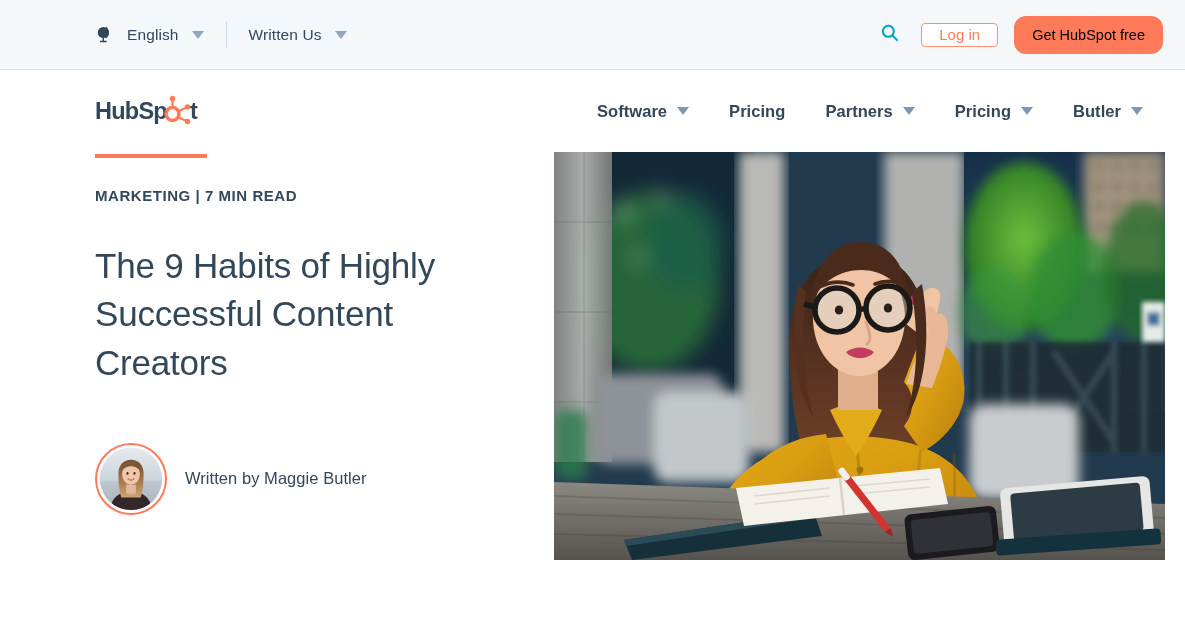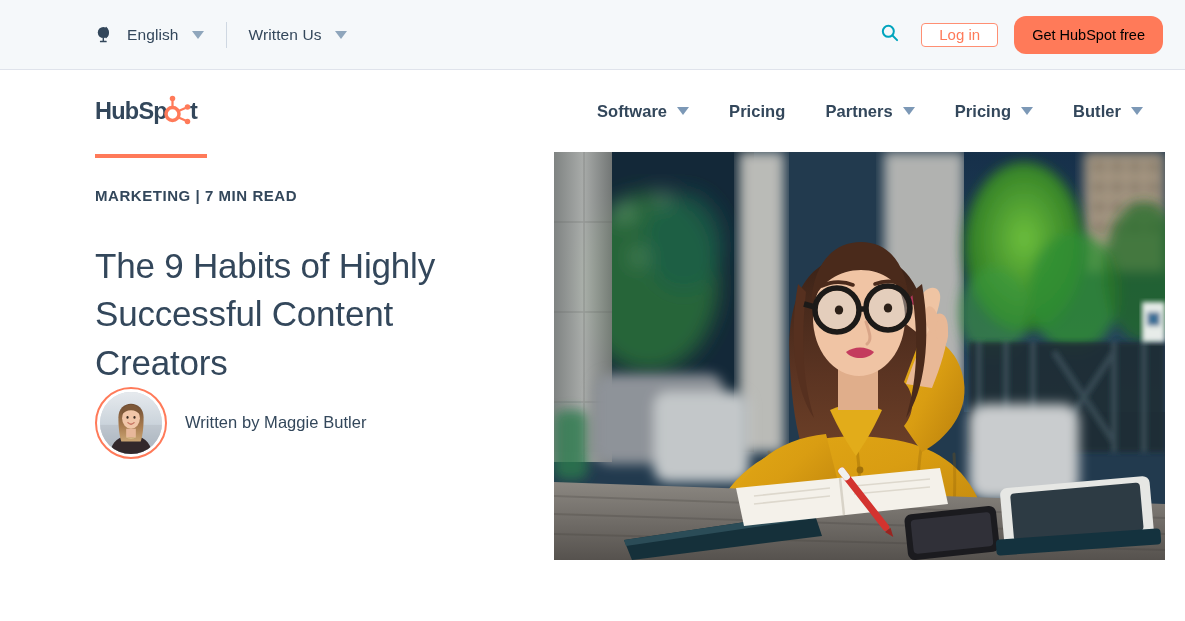--- a/index.html
+++ b/index.html
@@ -185,20 +185,21 @@
     letter-spacing: .55px;
     margin-bottom: 38px;
   }
 
   .article-title {
     font-size: 35px;
     line-height: 1.38;
     font-weight: 400;
     color: #33475b;
     letter-spacing: -.2px;
+    margin-bottom: 56px;
     max-width: 430px;
   }
 
   .author-row {
     display: flex;
     align-items: center;
     gap: 18px;
   }
 
   .avatar {

